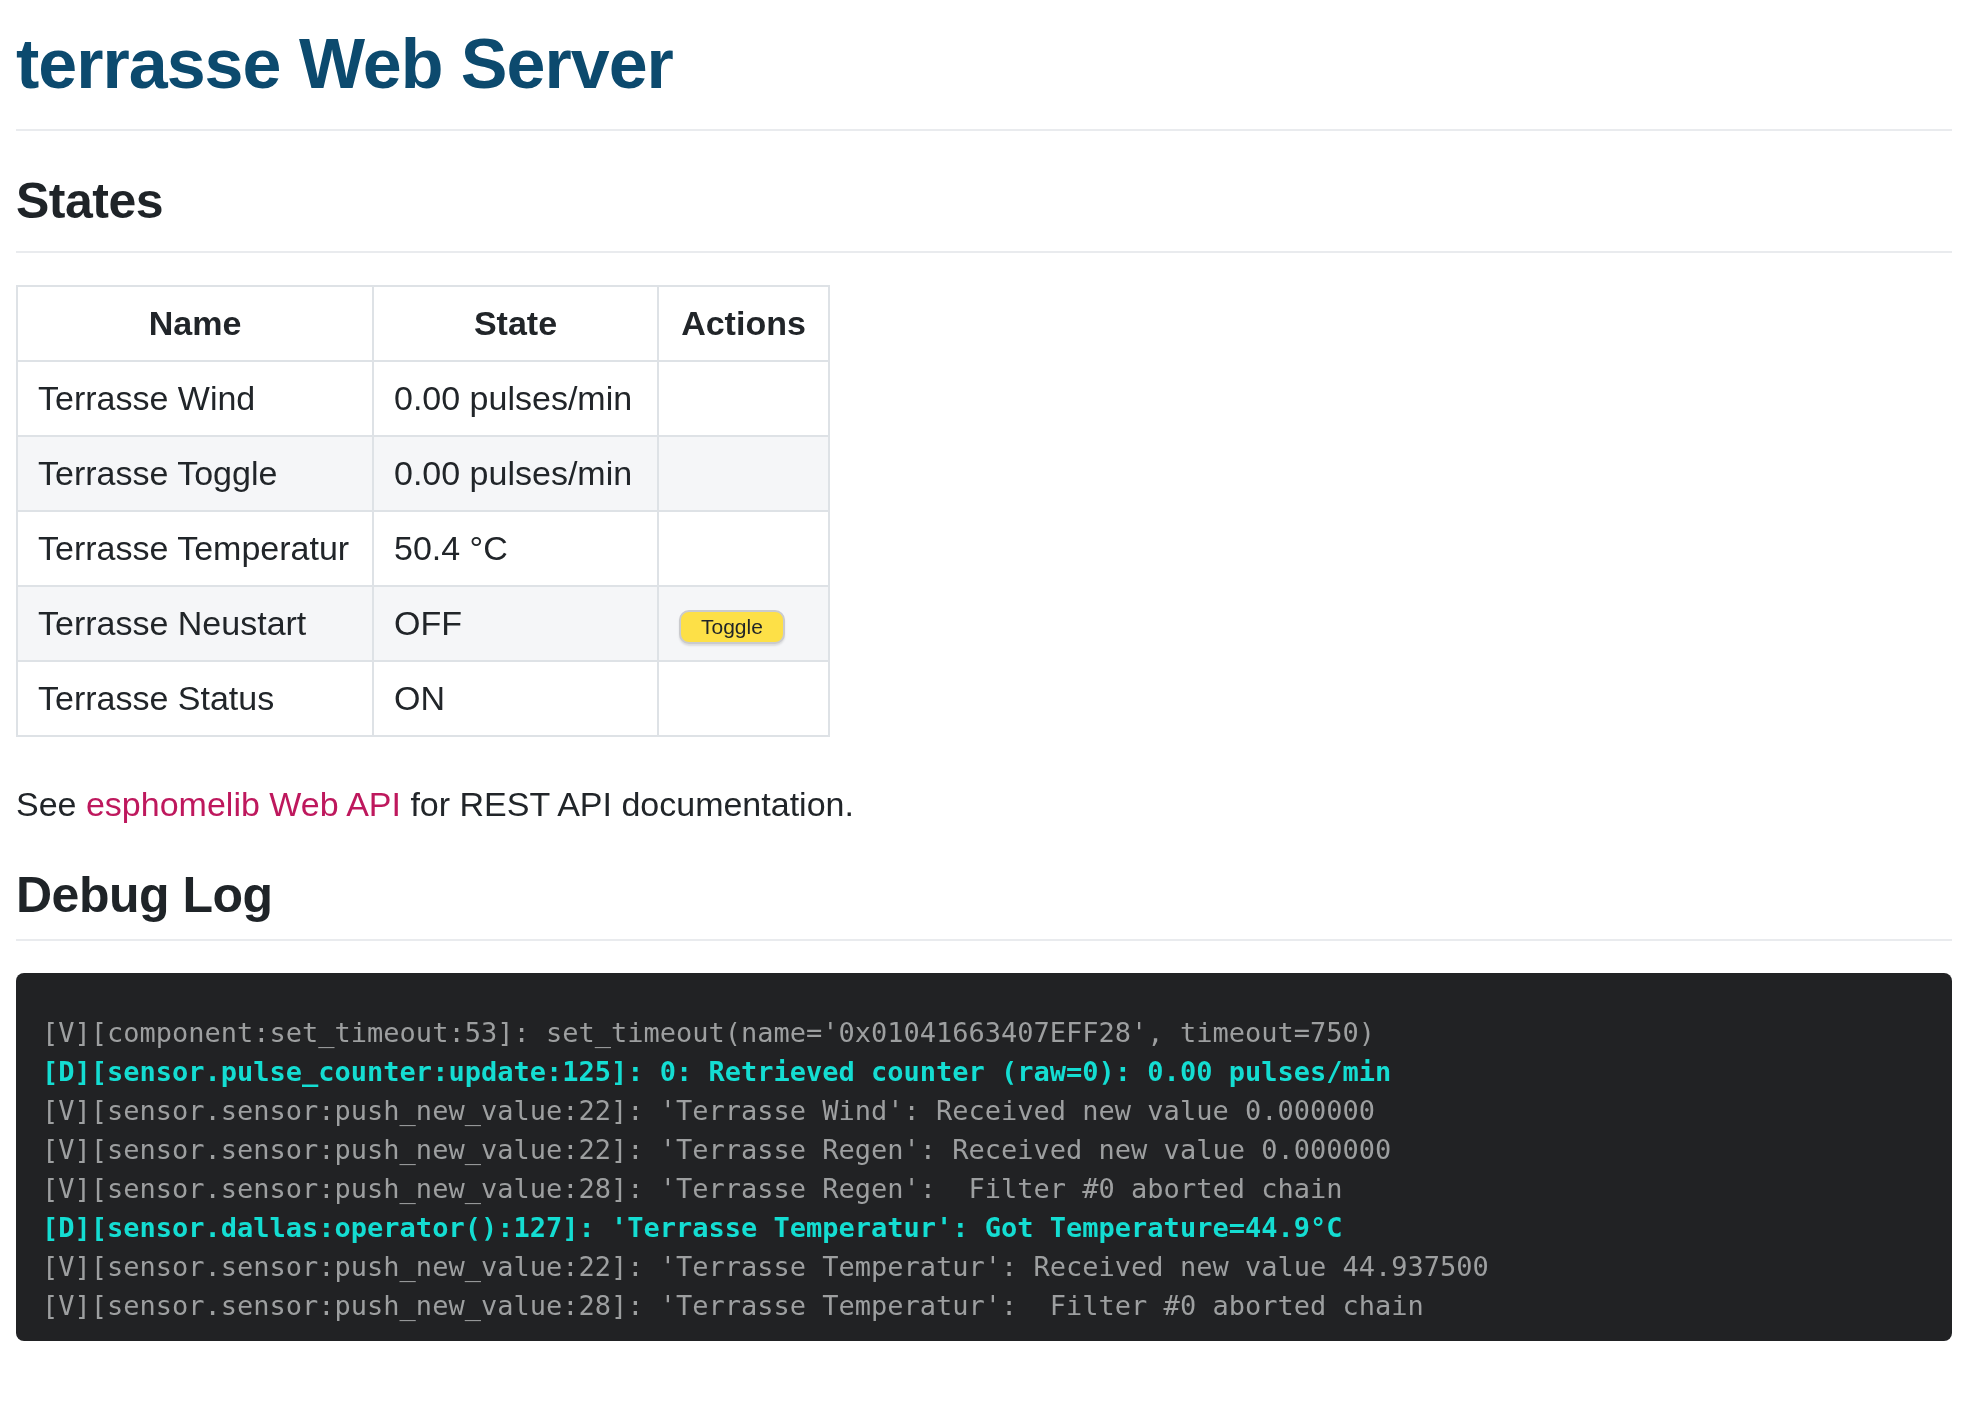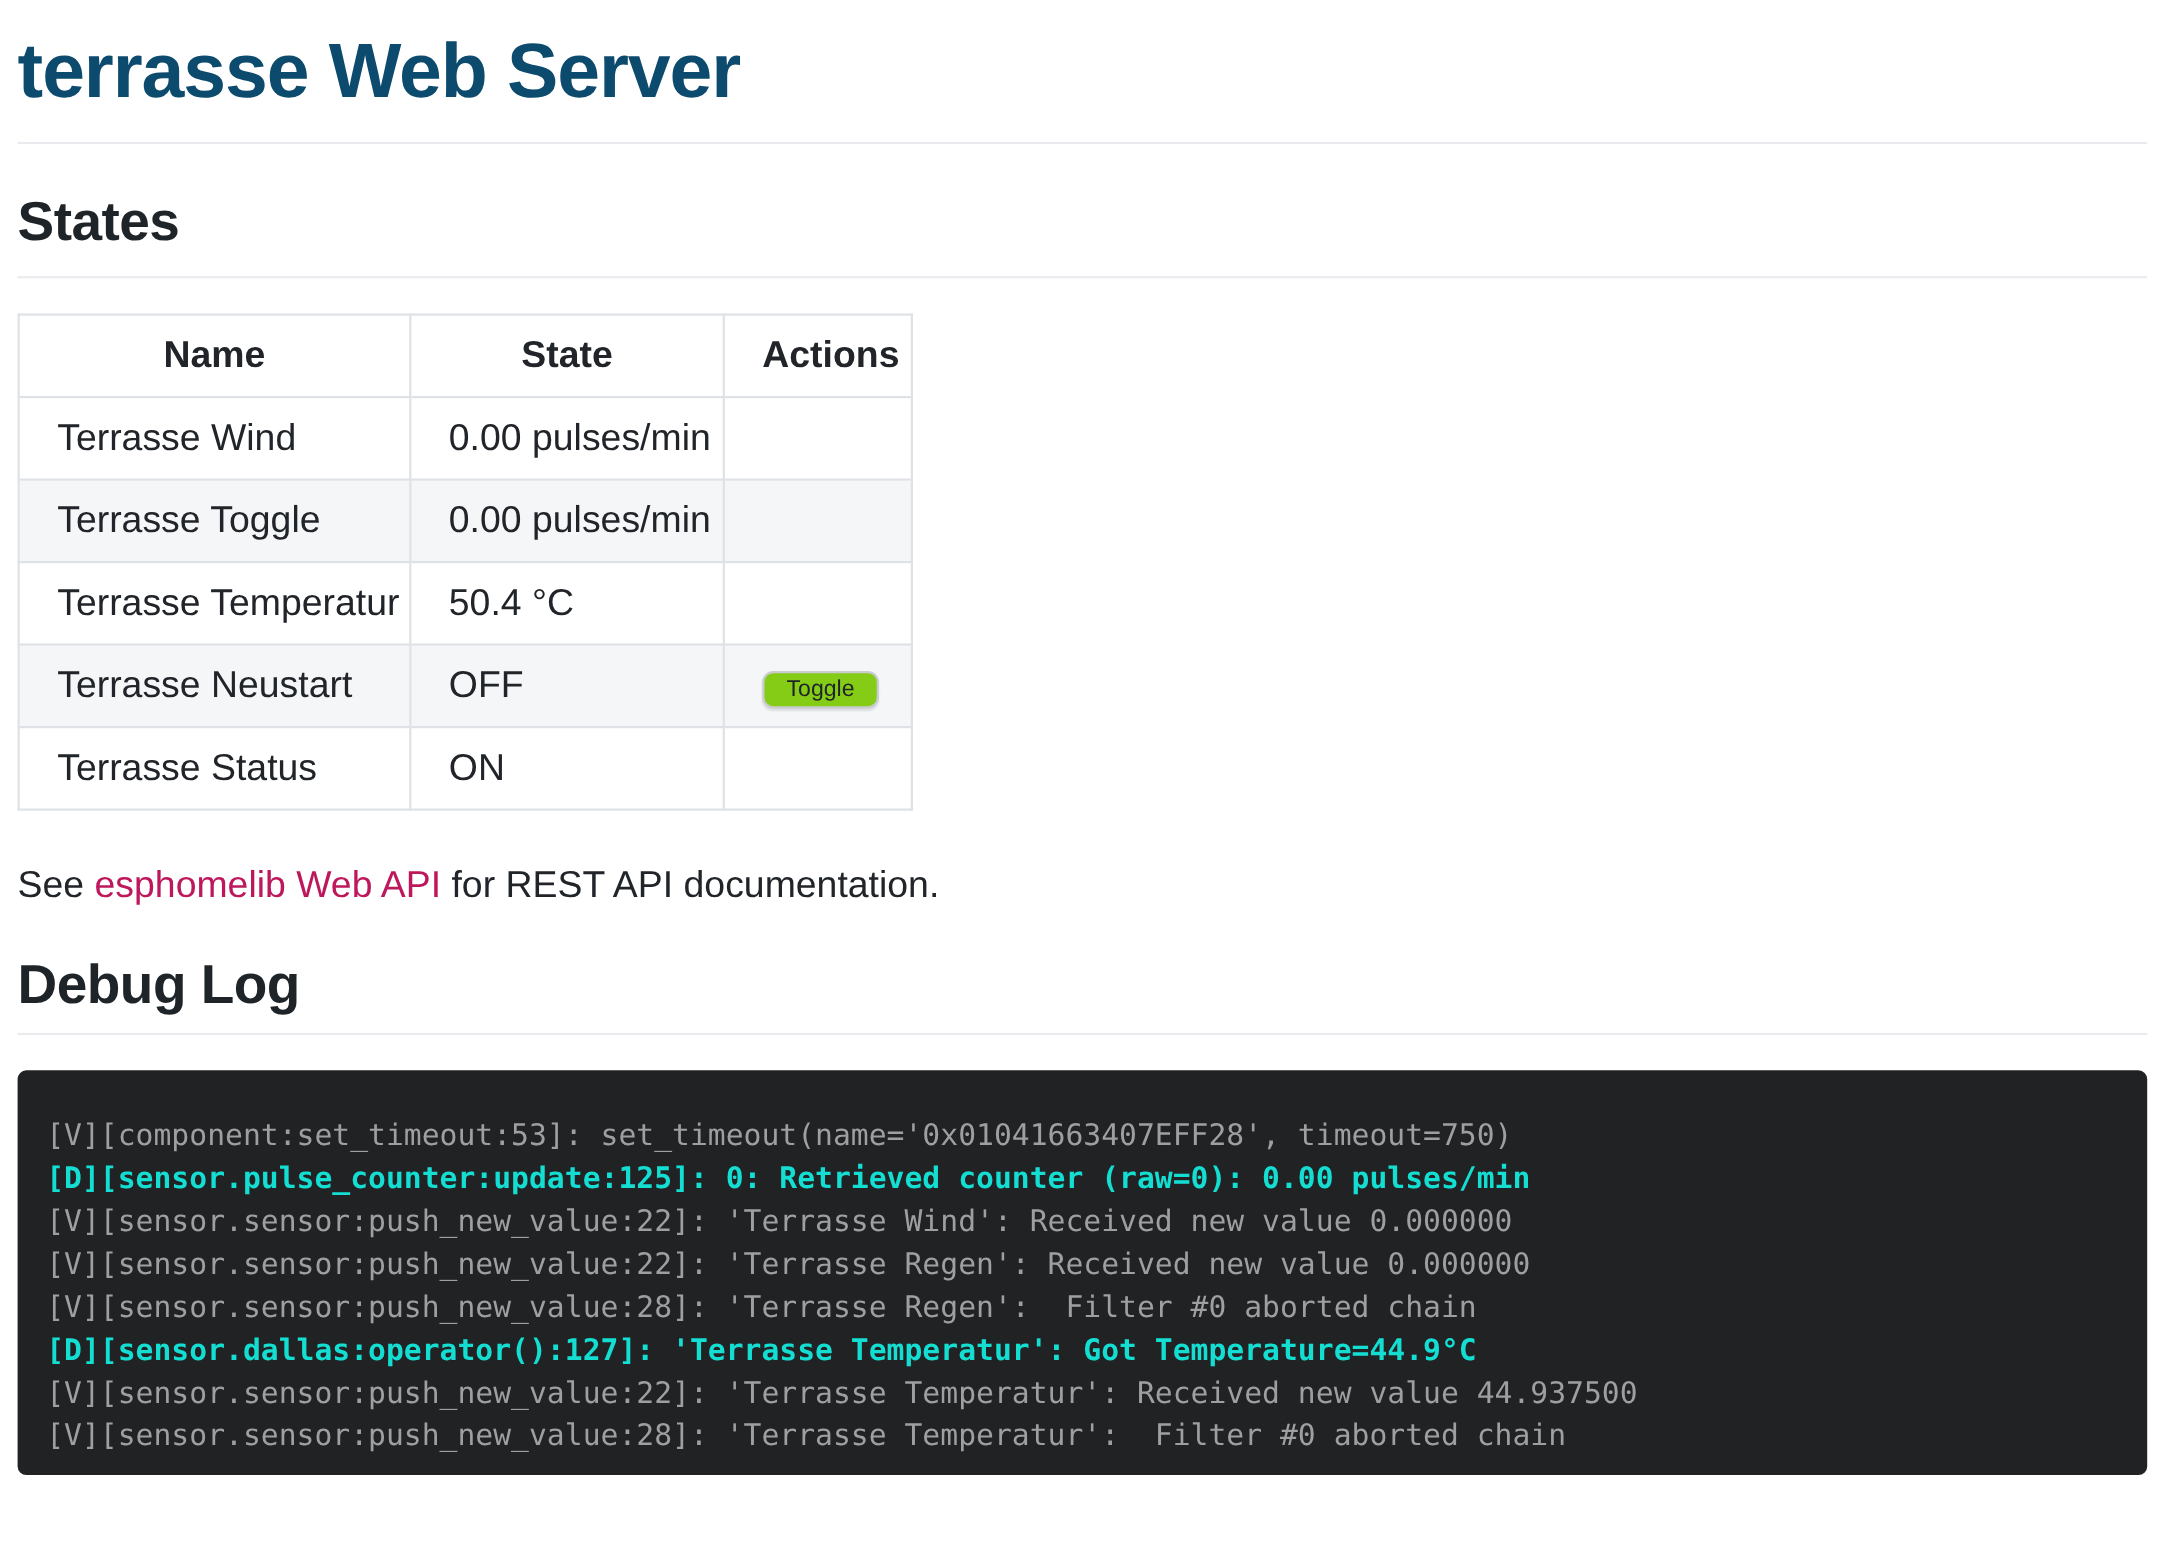--- a/index.html
+++ b/index.html
@@ -39,39 +39,39 @@
     table-layout: fixed;
     width: 812px;
     margin-top: 32px;
     font-size: 34px;
   }
   .states-table col.col-name    { width: 356px; }
   .states-table col.col-state   { width: 285px; }
   .states-table col.col-actions { width: 171px; }
   .states-table th, .states-table td {
     border: 2px solid #dee2e6;
-    padding: 11px 34px;
+    padding: 11px 20px;
     height: 51px;
     box-sizing: content-box;
     vertical-align: middle;
     text-align: left;
     overflow: hidden;
     white-space: nowrap;
   }
   .states-table th {
     font-weight: bold;
     text-align: center;
   }
   .states-table tbody tr:nth-child(even) td { background: #f5f6f8; }
 
   button.toggle-btn {
     font-family: "Liberation Sans", "DejaVu Sans", sans-serif;
     font-size: 21px;
     color: #1f2428;
-    background: #84cc16;
+    background: #fde047;
     border: 2px solid #cacbce;
     border-radius: 10px;
     padding: 3px 20px 5px 20px;
     height: 34px;
     box-shadow: 0 2px 2px rgba(0,0,0,0.10);
     cursor: pointer;
   }
 
   p.api-note {
     font-size: 34px;

